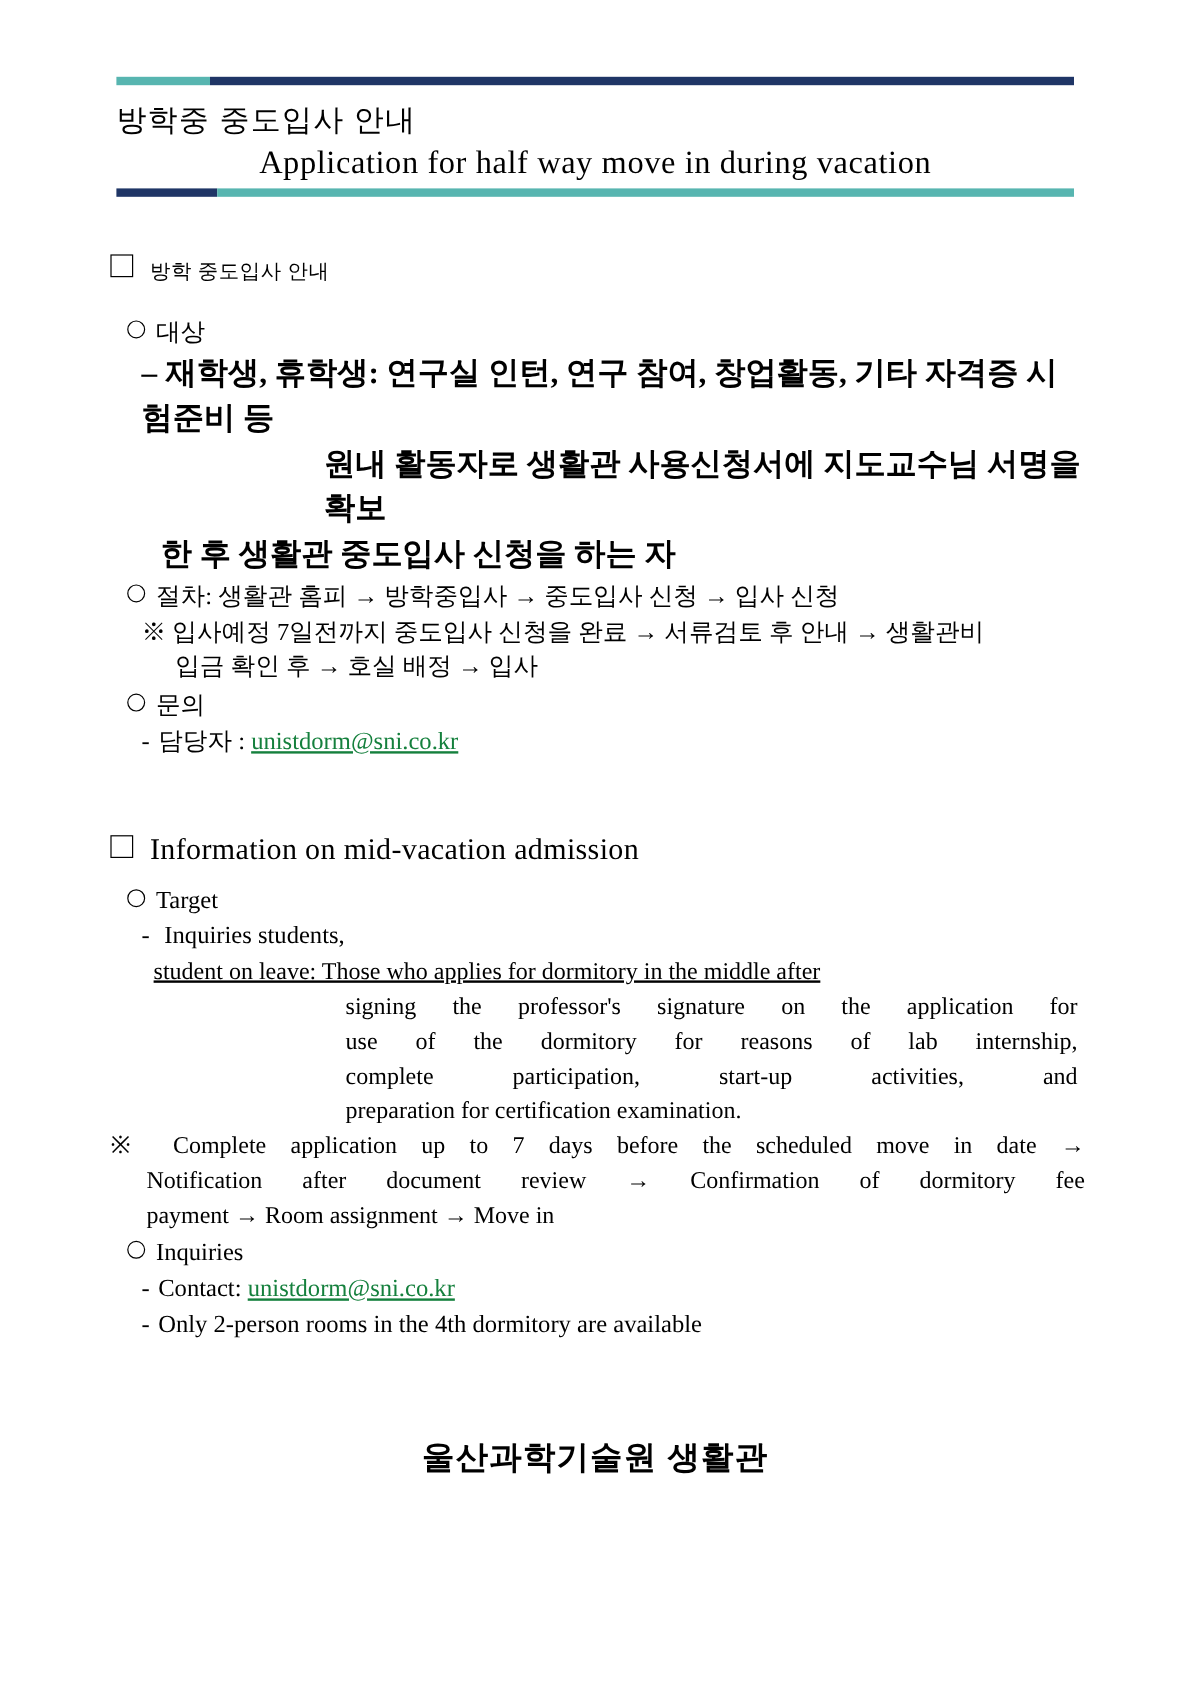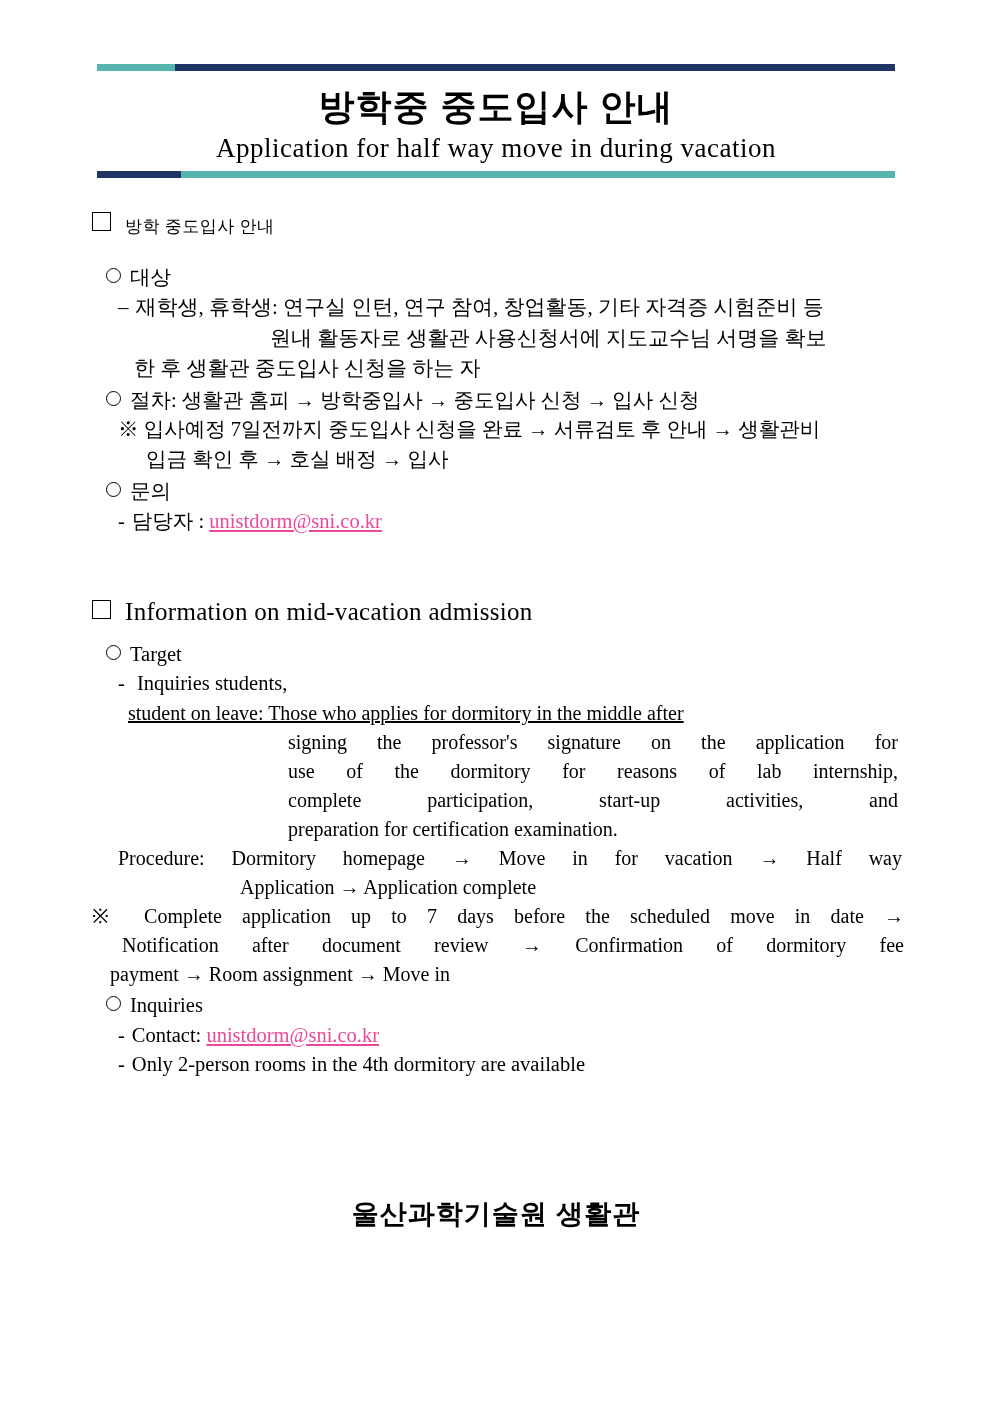--- a/index.html
+++ b/index.html
@@ -51,24 +51,24 @@
   }
   .rule-bottom .seg-navy {
     width: 84px;
     background: #1f3566;
   }
   .rule-bottom .seg-teal {
     flex: 1;
     background: #57b5b0;
   }
   .title-ko {
-    text-align: center;
+    text-align: left;
     font-family: "Liberation Sans", sans-serif;
-    font-weight: bold;
-    font-size: 36px;
+    font-weight: normal;
+    font-size: 25px;
     letter-spacing: 1px;
     margin-top: 14px;
     line-height: 1.2;
   }
   .title-en {
     text-align: center;
     font-family: "Liberation Serif", serif;
     font-size: 27px;
     margin-top: 4px;
     margin-bottom: 6px;
@@ -115,39 +115,40 @@
     margin-right: 9px;
     vertical-align: 1px;
   }
   .lvl2 {
     margin-left: 26px;
     font-size: 20.5px;
   }
   .dash { margin-right: 7px; }
   .ko-block {
     margin-left: 26px;
-    font-size: 21px;
+    font-size: 26px;
+    font-weight: bold;
   }
   .ko-block .line2 {
     margin-left: 152px;
   }
   .ko-block .line3 {
     margin-left: 16px;
   }
 
   .note {
     margin-left: 26px;
     font-size: 20.5px;
   }
   .note .cont {
     margin-left: 28px;
   }
 
   a.link {
-    color: #ec4899;
+    color: #15803d;
     text-decoration: underline;
   }
 
   .gap-lg { height: 58px; }
 
   
   .en { font-family: "Liberation Serif", serif; }
   .sec-head-en {
     font-size: 25px;
     margin-bottom: 9px;
@@ -186,21 +187,21 @@
   }
   .en-proc .l2 {
     margin-left: 122px;
   }
   .en-star {
     margin-left: 0px;
     width: 812px;
   }
   .en-star .s1 { text-align: justify; text-align-last: justify; }
   .en-star .s2 { margin-left: 30px; text-align: justify; text-align-last: justify; width: 782px;}
-  .en-star .s3 { margin-left: 18px; }
+  .en-star .s3 { margin-left: 30px; }
 
   
   .footer {
     position: absolute;
     left: 0;
     top: 1196px;
     width: 992px;
     text-align: center;
     font-family: "Liberation Sans", sans-serif;
     font-weight: bold;
@@ -280,26 +281,20 @@
         <span>student on leave: Those who applies for dormitory in the middle after</span>
       </div>
 
       <div class="en-indent-block">
         <div class="en-just">signing the professor's signature on the application for</div>
         <div class="en-just">use of the dormitory for reasons of lab internship,</div>
         <div class="en-just">complete participation, start-up activities, and</div>
         <div>preparation for certification examination.</div>
       </div>
 
-      <div class="en-proc">
-        <div class="l1">
-          <span class="circ"></span><span>Procedure: Dormitory homepage → Move in for vacation → Half way</span>
-        </div>
-        <div class="l2">Application  → Application complete</div>
-      </div>
 
       <div class="en-star">
         <div class="s1">※  Complete application up to 7 days before the scheduled move in date →</div>
         <div class="s2">Notification after document review → Confirmation of dormitory fee</div>
         <div class="s3">payment → Room assignment → Move in</div>
       </div>
 
       <div class="lvl1">
         <span class="circ"></span><span>Inquiries</span>
       </div>

